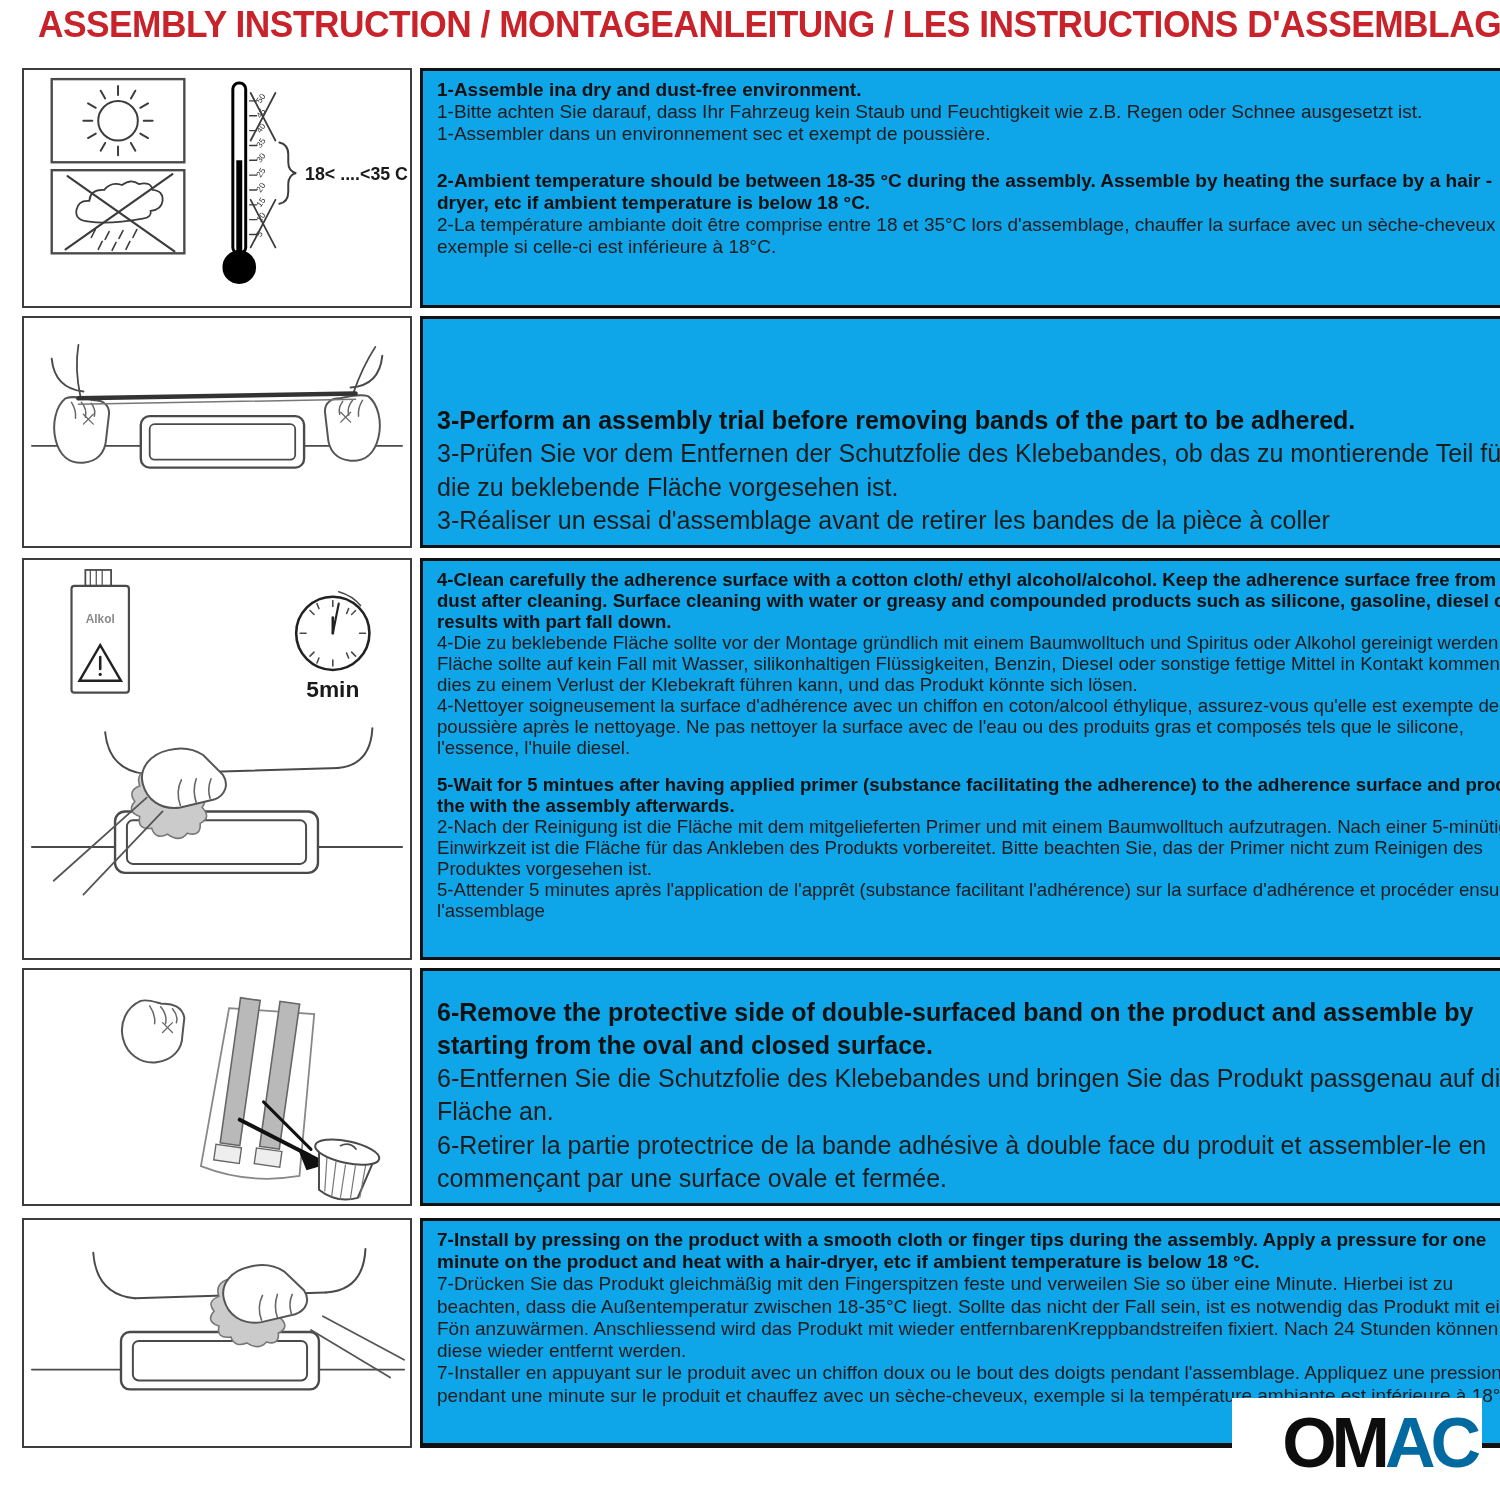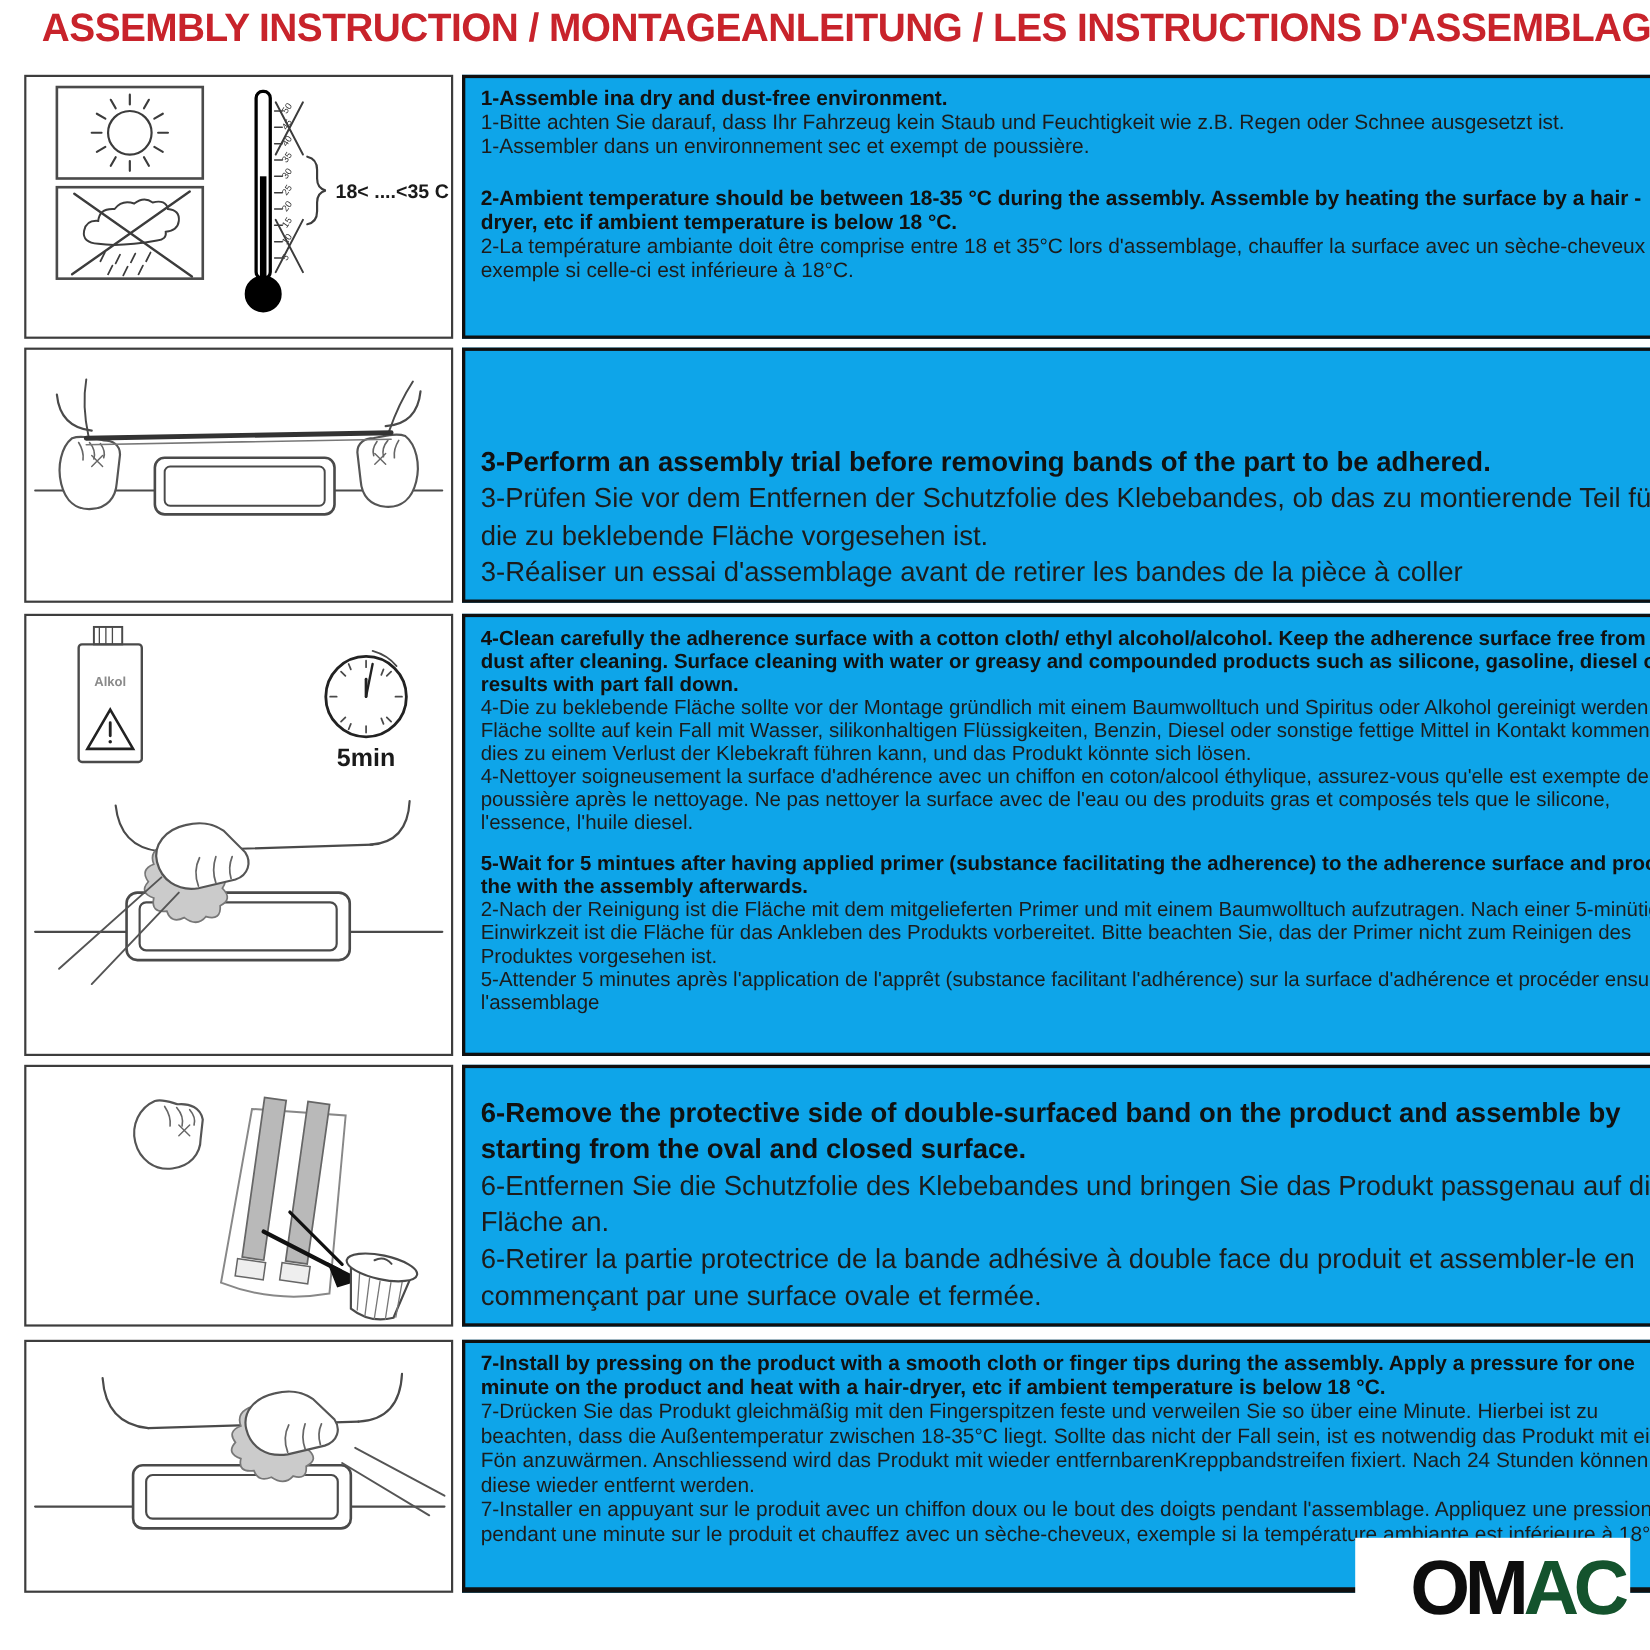--- a/index.html
+++ b/index.html
@@ -35,21 +35,21 @@
   .txt.r3 p.gap{margin-top:16px}
   .txt.big p{font-size:25px;line-height:1.33}
   svg{display:block}
   .logo{
     position:absolute;left:1232px;top:1398px;width:250px;height:90px;background:#fff;
     display:flex;align-items:center;justify-content:flex-end;z-index:5;
     font-weight:bold;font-size:70px;letter-spacing:-5px;line-height:1;
     padding-right:6px;box-sizing:border-box;text-align:center;
   }
   .logo .blk{color:#0d0d0d}
-  .logo .red{color:#14532d}
+  .logo .red{color:#0369a1}
 </style>
 </head>
 <body>
 
 <div class="title">ASSEMBLY INSTRUCTION / MONTAGEANLEITUNG / LES INSTRUCTIONS D'ASSEMBLAGE</div>
 
 <div class="illus r1">
   <svg viewBox="0 0 390 236" width="386" height="236" fill="none" stroke="#3c3c3c" stroke-width="2" stroke-linecap="round">
     <g>
       <rect x="28" y="8" width="134" height="84" stroke="#4a4a4a" stroke-width="2.4"></rect>

